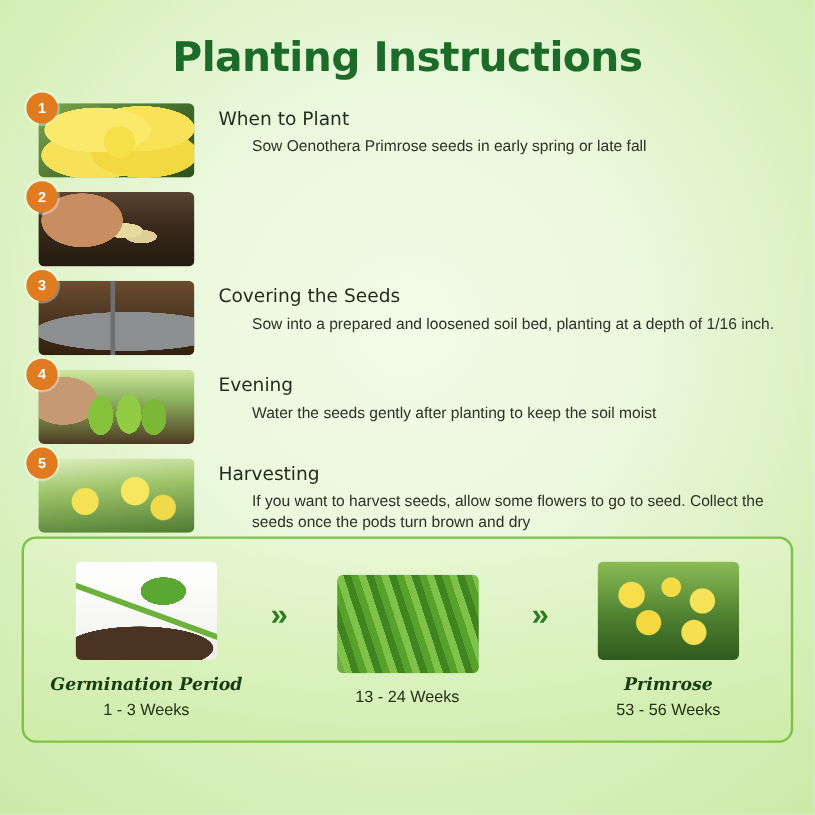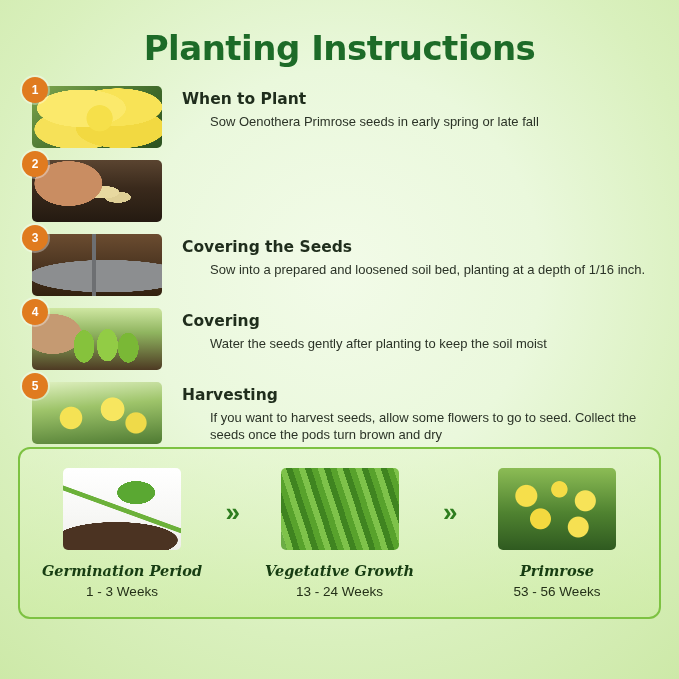--- a/index.html
+++ b/index.html
@@ -72,21 +72,21 @@
     z-index: 4;
     box-shadow: 0 0 0 2px rgba(255,255,255,0.35);
   }
   .step-text {
     padding-left: 14px;
     padding-top: 4px;
     flex: 1;
   }
   .step-title {
     font-size: 15.5px;
-    font-weight: bold;
+    font-weight: normal;
     color: #1f2d1c;
     margin-bottom: 5px;
     font-family: "DejaVu Sans", sans-serif;
   }
   .step-desc {
     font-size: 13px;
     line-height: 1.32;
     color: #2b3327;
     margin-left: 28px;
   }
@@ -239,21 +239,21 @@
         <div class="step-desc">Sow into a prepared and loosened soil bed, planting at a depth of 1/16 inch.</div>
       </div>
     </div>
 
     <div class="step">
       <div class="thumb-wrap">
         <div class="badge">4</div>
         <div class="thumb img-seedlings"></div>
       </div>
       <div class="step-text">
-        <div class="step-title">Covering</div>
+        <div class="step-title">Evening</div>
         <div class="step-desc">Water the seeds gently after planting to keep the soil moist</div>
       </div>
     </div>
 
     <div class="step">
       <div class="thumb-wrap">
         <div class="badge">5</div>
         <div class="thumb img-harvest"></div>
       </div>
       <div class="step-text">
@@ -269,21 +269,20 @@
     <div class="tl-item">
       <div class="tl-img img-sprout"></div>
       <div class="tl-label">Germination Period</div>
       <div class="tl-weeks">1 - 3 Weeks</div>
     </div>
 
     <div class="arrow">»</div>
 
     <div class="tl-item">
       <div class="tl-img img-grass"></div>
-      <div class="tl-label">Vegetative Growth</div>
       <div class="tl-weeks">13 - 24 Weeks</div>
     </div>
 
     <div class="arrow">»</div>
 
     <div class="tl-item">
       <div class="tl-img img-flowers-many"></div>
       <div class="tl-label">Primrose</div>
       <div class="tl-weeks">53 - 56 Weeks</div>
     </div>

